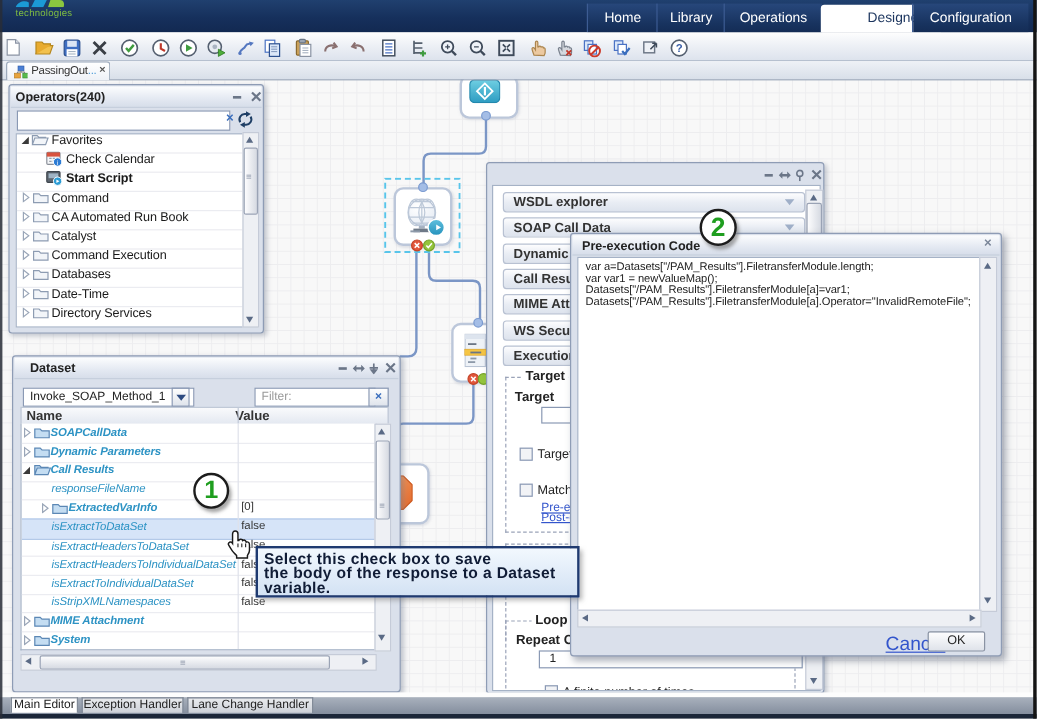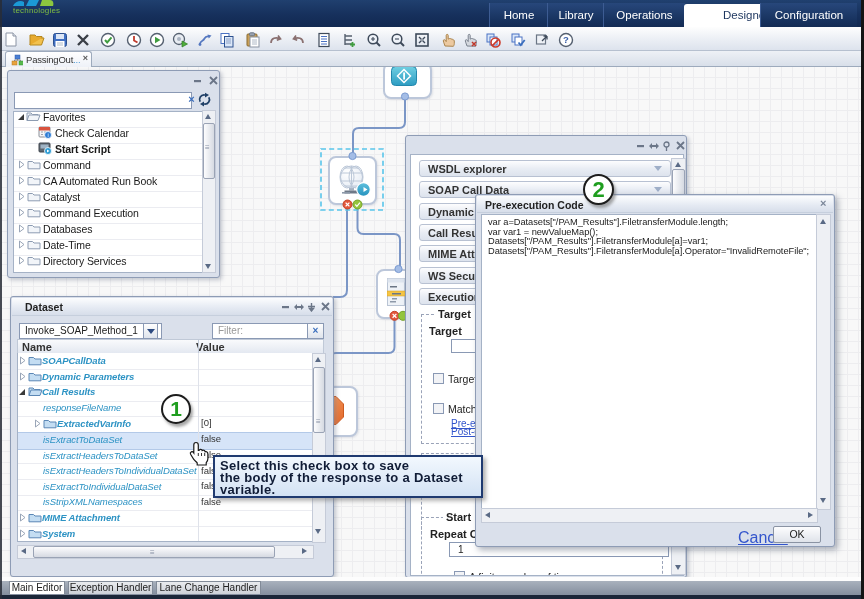--- a/index.html
+++ b/index.html
@@ -270,20 +270,23 @@
         <rect x="1" y="7" width="5" height="4" fill="#e8a33d" stroke="#b57a1e" stroke-width="0.5"></rect>
         <rect x="8" y="7" width="5" height="4" fill="#58b94c" stroke="#2f8c2f" stroke-width="0.5"></rect>
         <path d="M6.5 5v1.5M3.5 7V6h6v1" stroke="#777" fill="none" stroke-width="0.8"></path>
       </svg>
   <span class="t">PassingOut<span style="color:#4a9ad8">...</span></span>
       <span class="x">×</span>
     </div>
 </div>
 
 <div class="panel" style="left:7px;top:70px;width:211px;height:206px;z-index:10;">
+  <div class="ptitle">
+      <span style="left:4px;">Operators(240)</span>
+    </div>
   <svg class="abs" style="left:186px;top:5px;" width="26" height="10">
       <rect x="0" y="4" width="7" height="2.2" fill="#6b7688"></rect>
       <path d="M16 1 L23 8 M23 1 L16 8" stroke="#6b7688" stroke-width="1.8"></path>
     </svg>
   <div class="tbox" style="left:6px;top:21px;width:176px;height:15px;"></div>
   <div class="abs" style="left:178px;top:22px;width:11px;height:12px;color:#3a6ebd;font-weight:bold;font-size:11px;line-height:12px;text-align:center;">×</div>
   <svg class="abs" style="left:189px;top:21px;" width="15" height="15">
       <path d="M3.2 9.8 A4.5 4.5 0 0 1 7.5 3 l1.5 0" fill="none" stroke="#1f3f66" stroke-width="1.7"></path>
       <path d="M8 0.8 L12 3 L8 5.4 Z" fill="#1f3f66"></path>
       <path d="M11.8 5.2 A4.5 4.5 0 0 1 7.5 12 l-1.5 0" fill="none" stroke="#1f3f66" stroke-width="1.7"></path>
@@ -530,21 +533,21 @@
     <div class="blbl" style="left:18px;top:170px;">Target</div>
     <div class="tbox" style="left:40px;top:184px;width:208px;height:12px;"></div>
     <div class="cb" style="left:22px;top:218px;"></div>
     <div class="lbl" style="left:37px;top:218px;">Target operator host</div>
     <div class="cb" style="left:22px;top:248px;"></div>
     <div class="lbl" style="left:37px;top:248px;">Matching expression</div>
     <div class="link" style="left:40px;top:263px;">Pre-execution code</div>
     <div class="link" style="left:40px;top:271px;">Post-execution code</div>
     <div class="fs" style="left:10px;top:298px;width:240px;height:80px;border-bottom:none;border-right:none;"></div>
     <div class="fs" style="left:10px;top:362px;width:240px;height:90px;border-bottom:none;"></div>
-    <div class="blbl" style="left:32px;top:356px;background:#fff;padding:0 3px;">Start</div>
+    <div class="blbl" style="left:32px;top:356px;background:#fff;padding:0 3px;">Loop</div>
     <div class="blbl" style="left:19px;top:373px;">Repeat Count</div>
     <div class="tbox" style="left:38px;top:387px;width:210px;height:13px;font-size:10px;line-height:13px;padding-left:8px;color:#222;">1</div>
     <div class="cb" style="left:43px;top:416px;"></div>
     <div class="lbl" style="left:58px;top:416px;">A finite number of times</div>
   </div>
 
   <div class="sbtrack" style="left:265px;top:22px;width:13px;height:415px;"></div>
   <div class="arr" style="left:269px;top:26px;border-left:3.5px solid transparent;border-right:3.5px solid transparent;border-bottom:5px solid #5a6a85;"></div>
   <div class="sbthumb" style="left:266px;top:33px;width:11px;height:100px;"></div>
   <div class="arr" style="left:269px;top:429px;border-left:3.5px solid transparent;border-right:3.5px solid transparent;border-top:5px solid #5a6a85;"></div>

